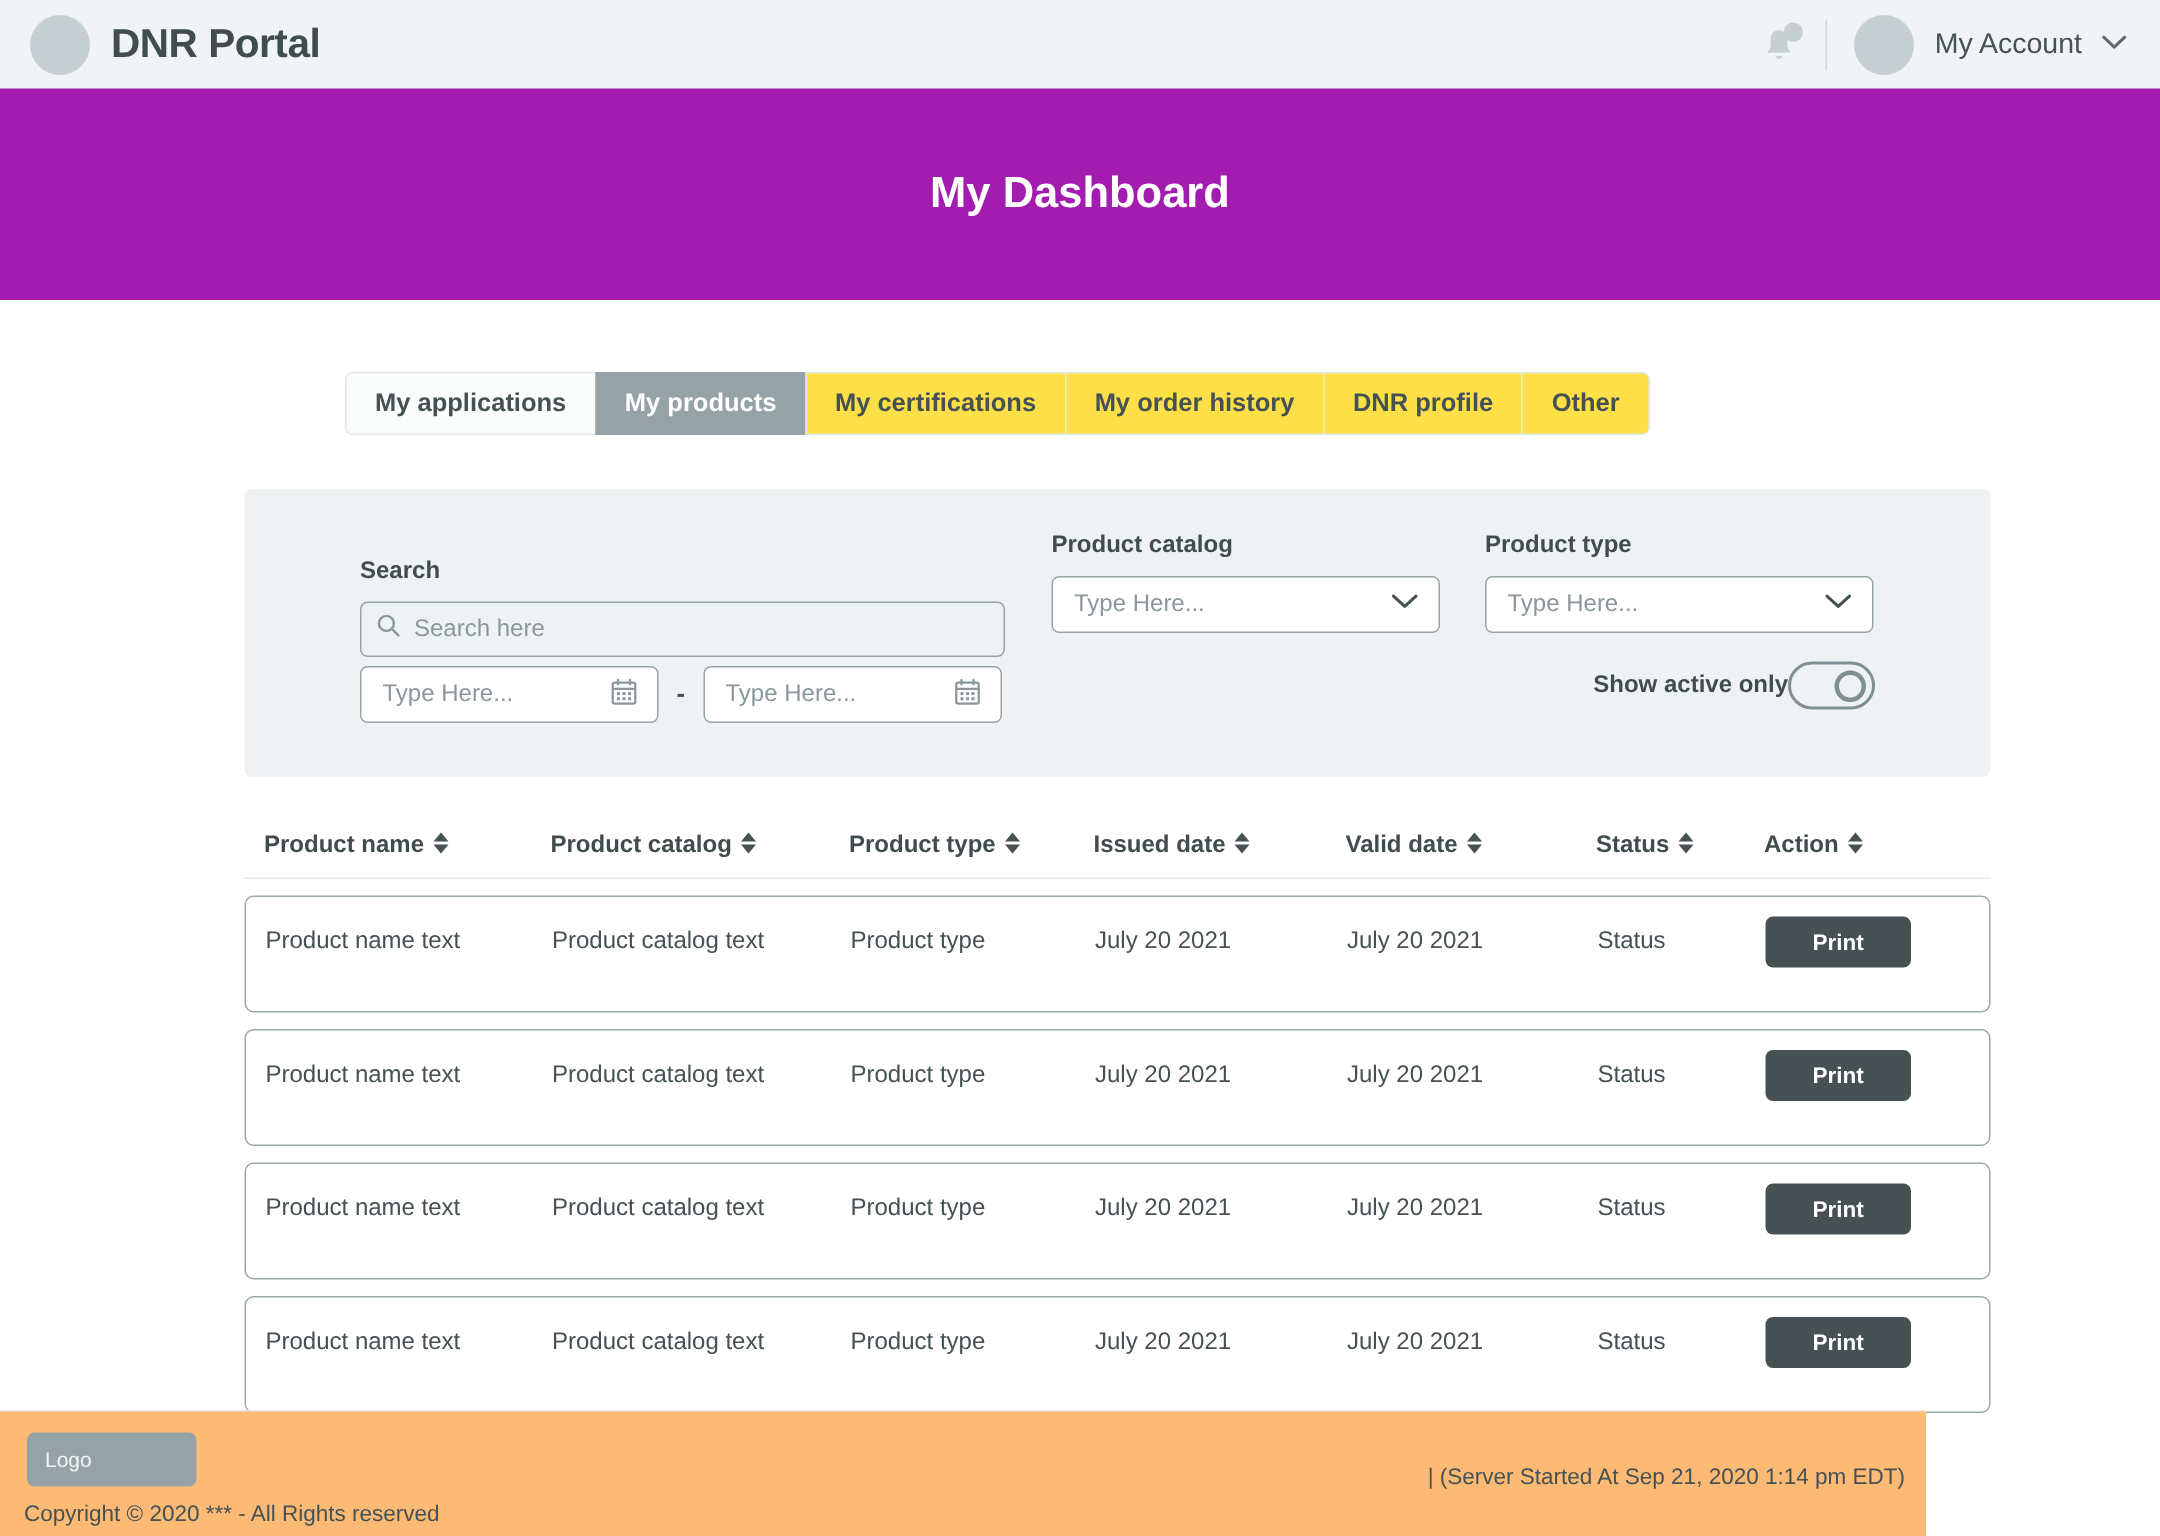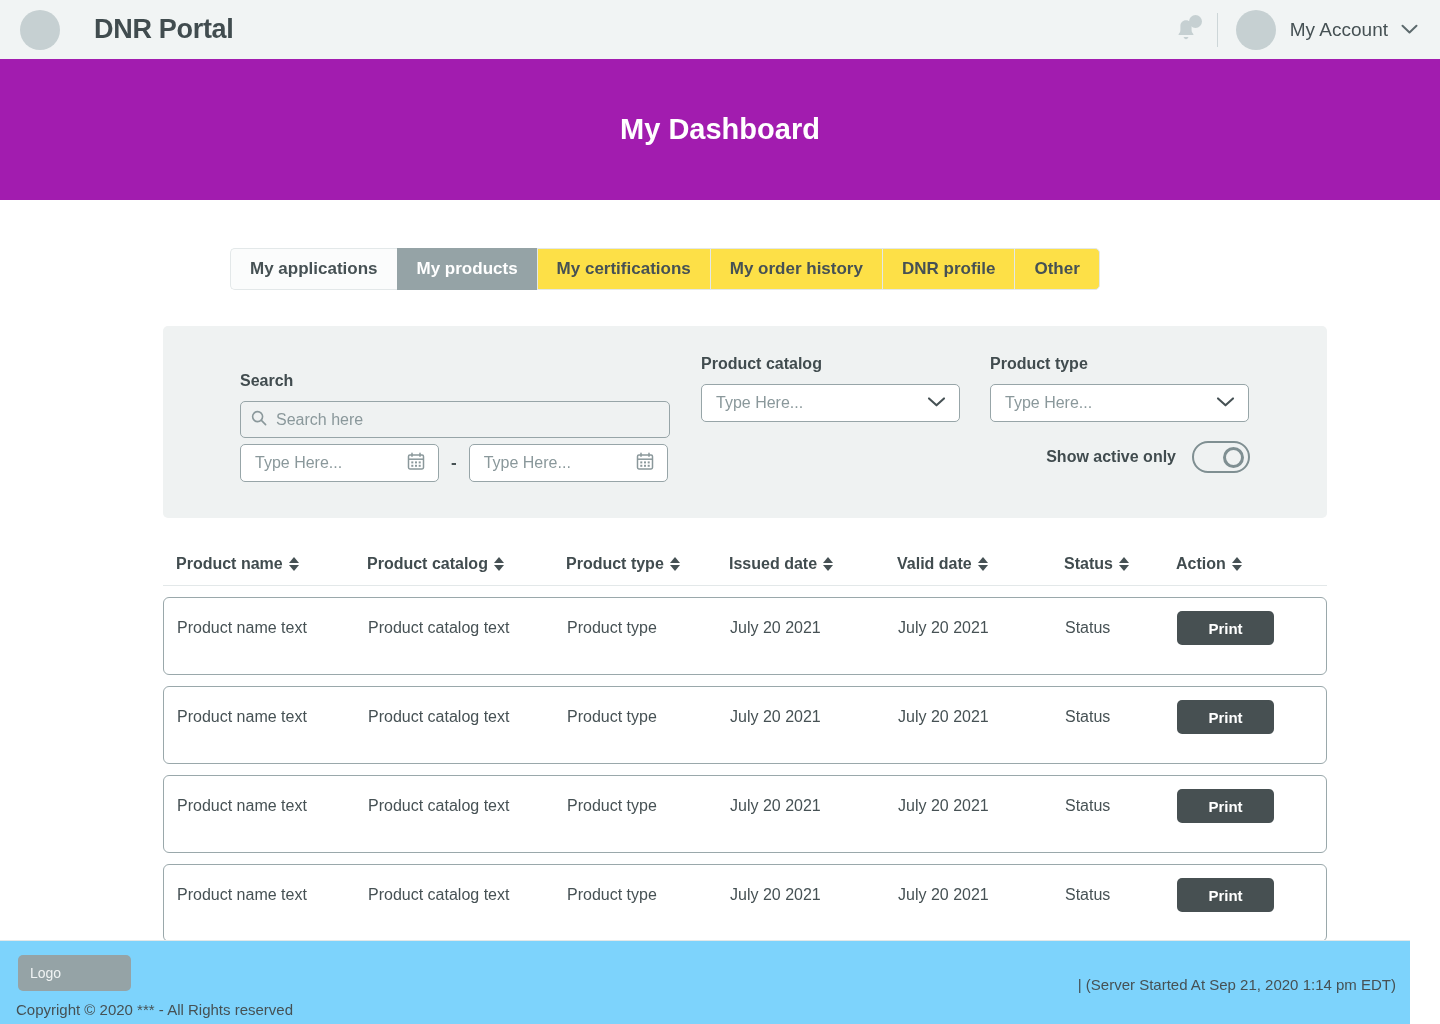--- a/index.html
+++ b/index.html
@@ -15,21 +15,21 @@
 
   
   .topbar {
     height: 59px;
     background: #f1f4f4;
     display: flex;
     align-items: center;
     justify-content: space-between;
     padding: 0 22px 0 20px;
   }
-  .brand { display: flex; align-items: center; gap: 34px; }
+  .brand { display: flex; align-items: center; gap: 14px; }
   .brand-logo {
     width: 40px; height: 40px; border-radius: 50%;
     background: #c6d0d2;
   }
   .brand-title {
     font-size: 27px;
     font-weight: bold;
     color: #414c4f;
     letter-spacing: -0.3px;
   }
@@ -177,21 +177,20 @@
     padding: 0 12px 0 14px;
   }
   .date-text { font-size: 16px; color: #8a989b; }
   .dash { font-size: 17px; font-weight: bold; color: #465154; }
 
   .toggle-row {
     position: absolute;
     right: 77px; top: 115px;
     display: flex;
     align-items: center;
-    gap: 16px;
   }
   .toggle-label { font-size: 16px; font-weight: bold; color: #414c4f; }
   .toggle {
     width: 58px; height: 32px;
     border: 2px solid #7f8f92;
     border-radius: 16px;
     background: transparent;
     display: flex;
     align-items: center;
     justify-content: flex-end;
@@ -208,21 +207,20 @@
   .table-wrap { margin: 24px 113px 0 163px; }
   .thead {
     display: flex;
     align-items: center;
     height: 44px;
     border-bottom: 1px solid #e3e8e9;
     padding: 0 0 0 13px;
   }
   .th {
     display: flex;
-    align-items: center;
     gap: 6px;
     font-size: 16px;
     font-weight: bold;
     color: #414c4f;
   }
   .sort-ico { display: flex; flex-direction: column; gap: 2px; }
   .sort-ico i {
     width: 0; height: 0;
     border-left: 5px solid transparent;
     border-right: 5px solid transparent;
@@ -261,22 +259,22 @@
     font-family: "Liberation Sans", sans-serif;
     font-size: 15px;
     font-weight: bold;
     cursor: pointer;
   }
 
   
   .footer {
     position: absolute;
     left: 0; bottom: 0;
-    width: 1410px; height: 84px;
-    background: #7dd3fc;
+    width: 1284px; height: 84px;
+    background: #fdba74;
     border-top: 1px solid #e3e8e9;
   }
   .footer-logo {
     position: absolute;
     left: 18px; top: 14px;
     width: 113px; height: 36px;
     background: #95a3a6;
     border-radius: 5px;
     color: #f1f4f4;
     font-size: 14px;

